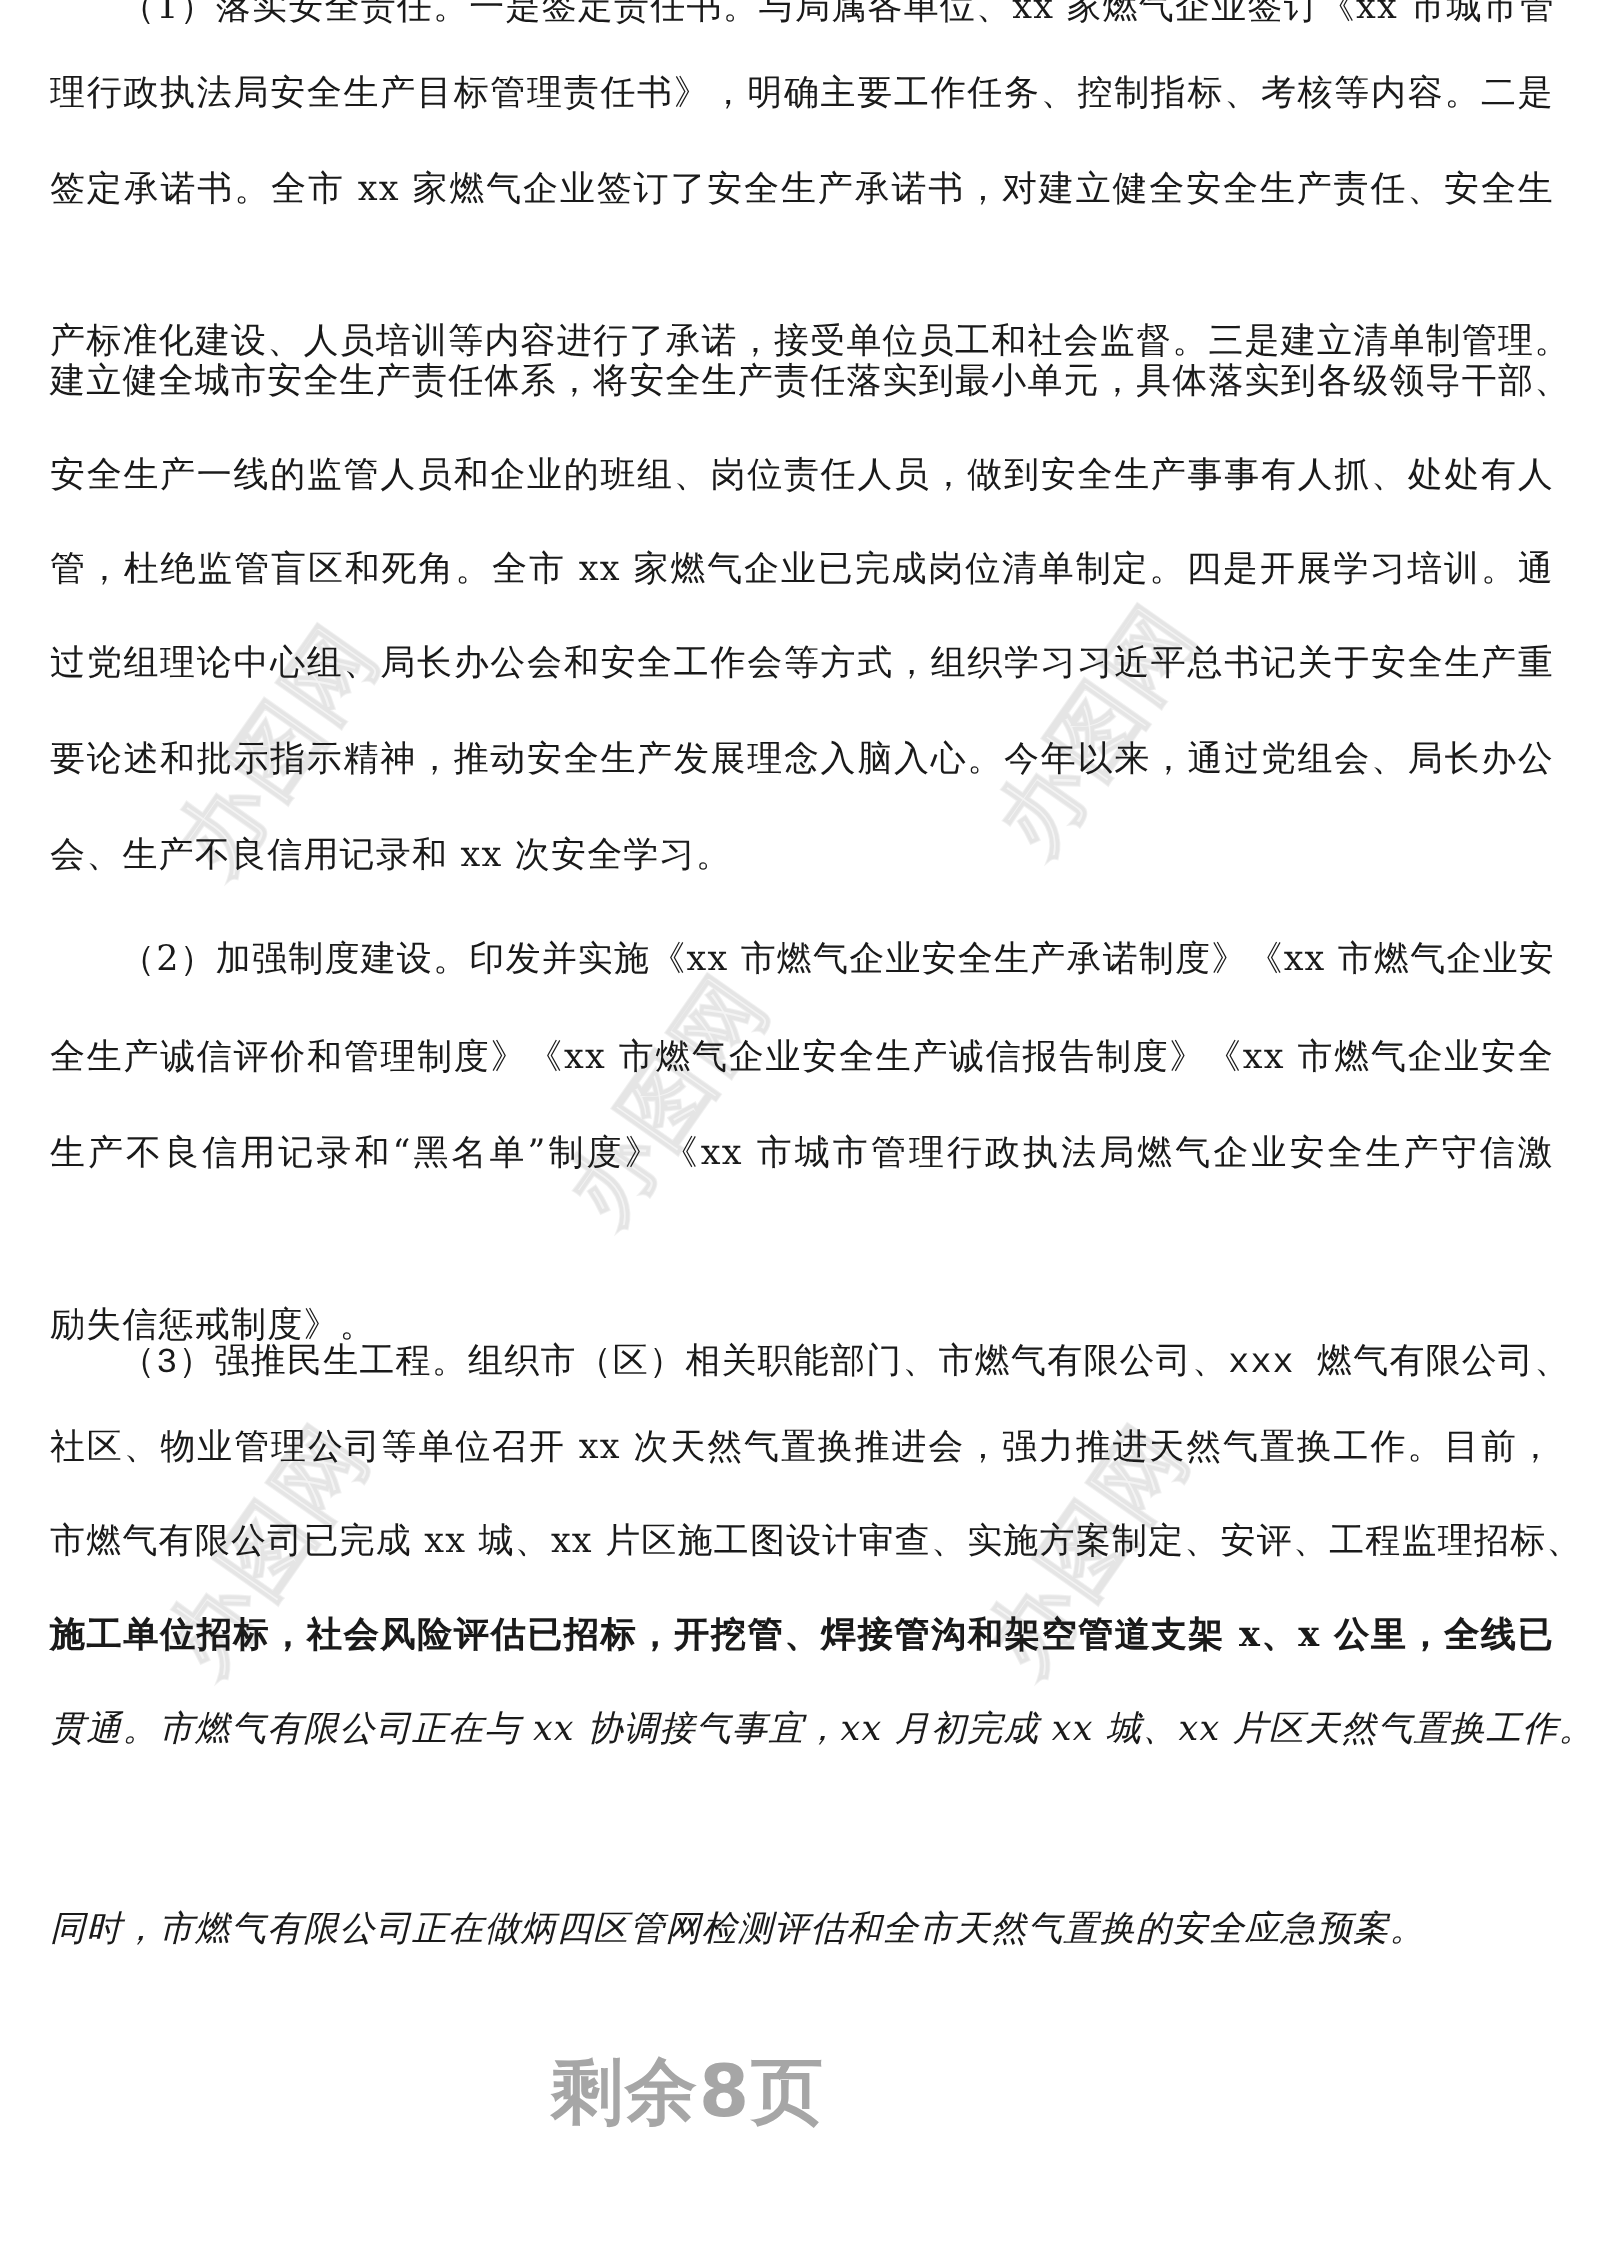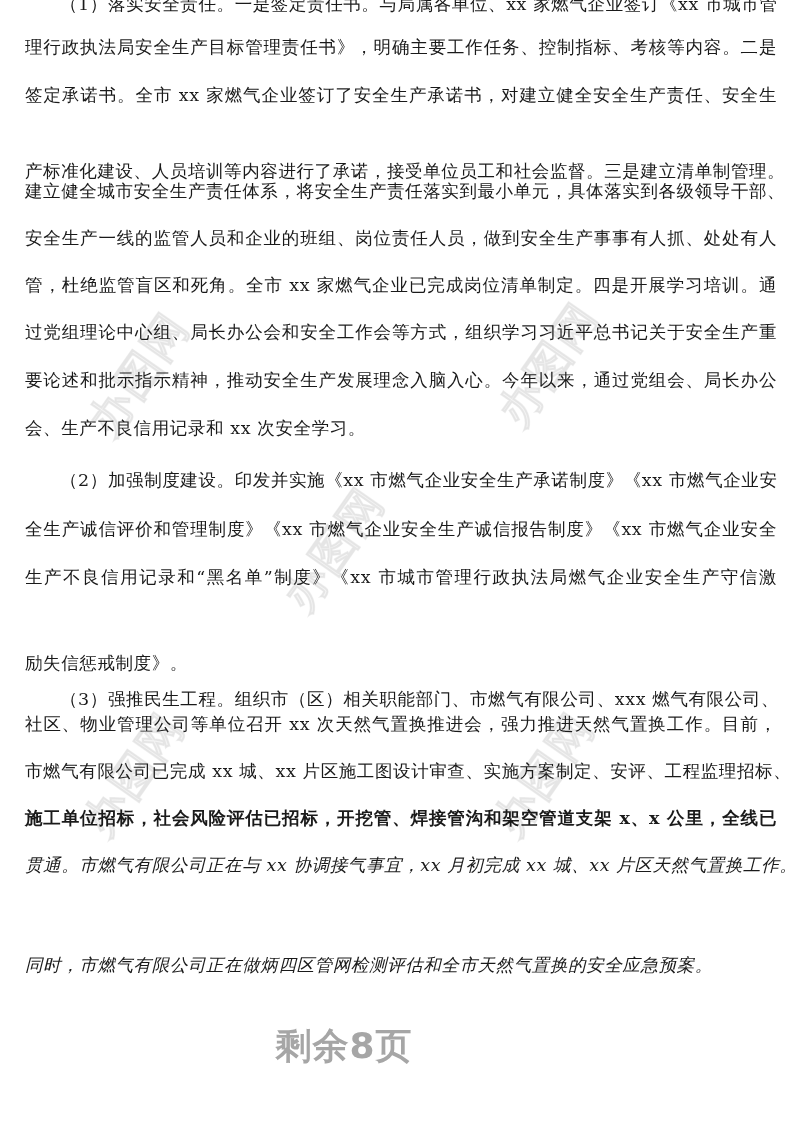--- a/index.html
+++ b/index.html
@@ -94,21 +94,21 @@
   </div>
 
   <div>
     <div class="line indent" style="top:468px;">（2）加强制度建设。印发并实施《xx 市燃气企业安全生产承诺制度》《xx 市燃气企业安</div>
     <div class="line" style="top:517px;">全生产诚信评价和管理制度》《xx 市燃气企业安全生产诚信报告制度》《xx 市燃气企业安全</div>
     <div class="line" style="top:565px;">生产不良信用记录和“黑名单”制度》《xx 市城市管理行政执法局燃气企业安全生产守信激</div>
     <div class="line last" style="top:613px;margin-top:38px;">励失信惩戒制度》。</div>
   </div>
 
   <div>
-    <div class="line indent" style="top:687px;">（3）强推民生工程。组织市（区）相关职能部门、市燃气有限公司、xxx 燃气有限公司、</div>
+    <div class="line indent" style="top:670px;font-family:Liberation Mono, monospace;">（3）强推民生工程。组织市（区）相关职能部门、市燃气有限公司、xxx 燃气有限公司、</div>
     <div class="line" style="top:712px;">社区、物业管理公司等单位召开 xx 次天然气置换推进会，强力推进天然气置换工作。目前，</div>
     <div class="line" style="top:759px;">市燃气有限公司已完成 xx 城、xx 片区施工图设计审查、实施方案制定、安评、工程监理招标、</div>
     <div class="line" style="top:806px;font-weight:bold;">施工单位招标，社会风险评估已招标，开挖管、焊接管沟和架空管道支架 x、x 公里，全线已</div>
     <div class="line" style="top:853px;font-style:italic;">贯通。市燃气有限公司正在与 xx 协调接气事宜，xx 月初完成 xx 城、xx 片区天然气置换工作。</div>
     <div class="line last" style="top:953px;font-style:italic;">同时，市燃气有限公司正在做炳四区管网检测评估和全市天然气置换的安全应急预案。</div>
   </div>
 
   <div class="remaining-banner">
     <span>剩余8页</span>
   </div>

